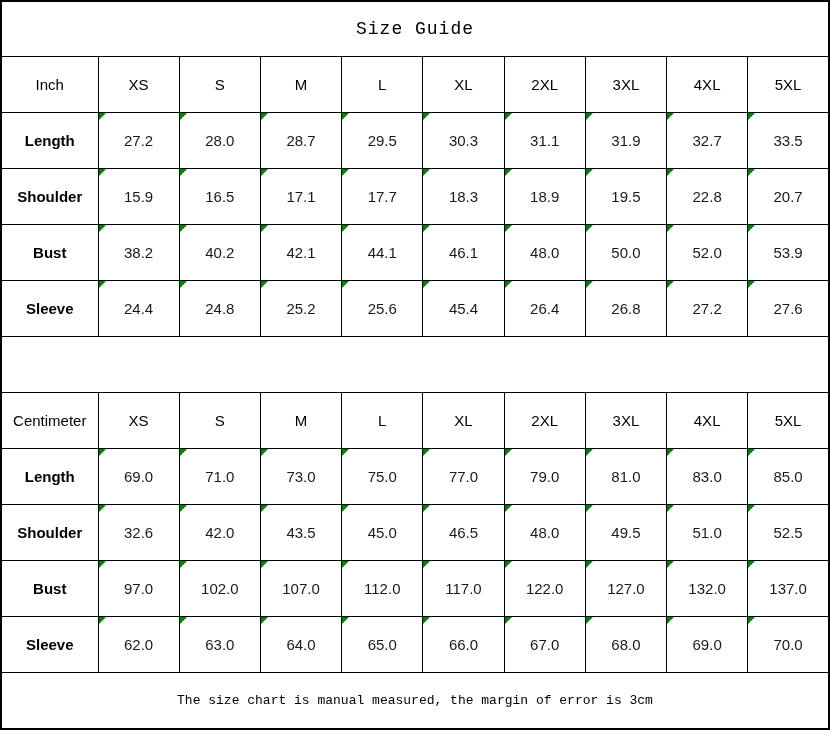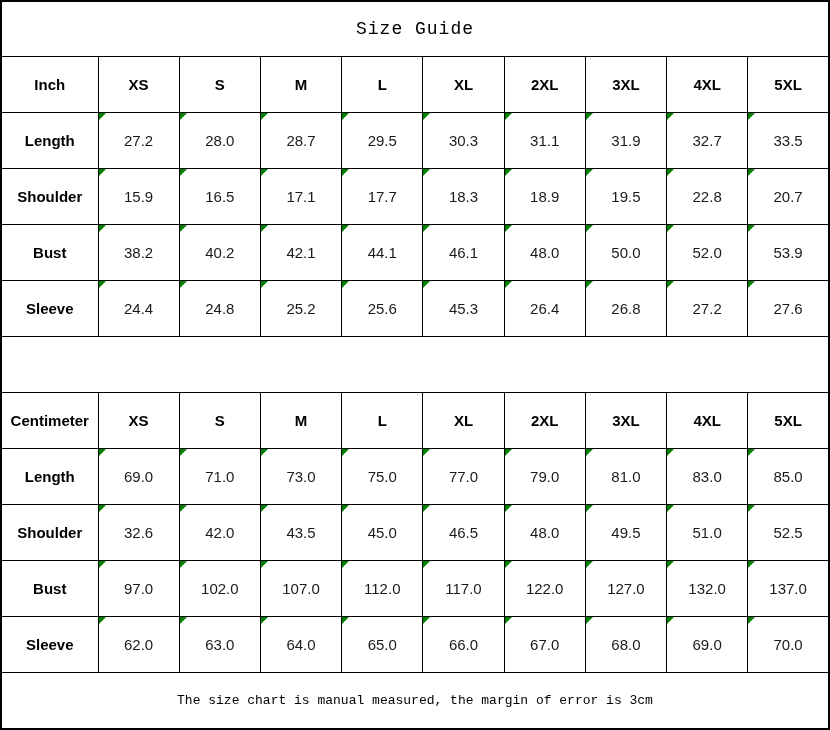--- a/index.html
+++ b/index.html
@@ -29,21 +29,21 @@
     font-family: "Liberation Mono", "DejaVu Sans Mono", monospace;
     font-weight: 400;
     font-size: 18px;
     letter-spacing: 1px;
     color: var(--heading, #000000);
   }
 
   
   tbody[data-table] tr { height: 56px; }
   tbody[data-table] th {
-    font-weight: 700;
+    font-weight: 400;
     font-size: 15px;
     color: var(--heading, #000000);
   }
   td.label-cell { font-weight: 700; color: var(--heading, #000000); }
   td.value-cell { position: relative; font-weight: 400; }
 
   
   .tri {
     position: absolute;
     top: 0; left: 0;
@@ -132,21 +132,21 @@
         <td class="value-cell"><span class="tri"></span><span>50.0</span></td>
         <td class="value-cell"><span class="tri"></span><span>52.0</span></td>
         <td class="value-cell"><span class="tri"></span><span>53.9</span></td>
       </tr>
       <tr>
         <td class="label-cell">Sleeve</td>
         <td class="value-cell"><span class="tri"></span><span>24.4</span></td>
         <td class="value-cell"><span class="tri"></span><span>24.8</span></td>
         <td class="value-cell"><span class="tri"></span><span>25.2</span></td>
         <td class="value-cell"><span class="tri"></span><span>25.6</span></td>
-        <td class="value-cell"><span class="tri"></span><span>45.3</span></td>
+        <td class="value-cell"><span class="tri"></span><span>45.4</span></td>
         <td class="value-cell"><span class="tri"></span><span>26.4</span></td>
         <td class="value-cell"><span class="tri"></span><span>26.8</span></td>
         <td class="value-cell"><span class="tri"></span><span>27.2</span></td>
         <td class="value-cell"><span class="tri"></span><span>27.6</span></td>
       </tr>
     </tbody>
   <tbody>
     <tr class="gap-row">
       <td colspan="10"></td>
     </tr>

